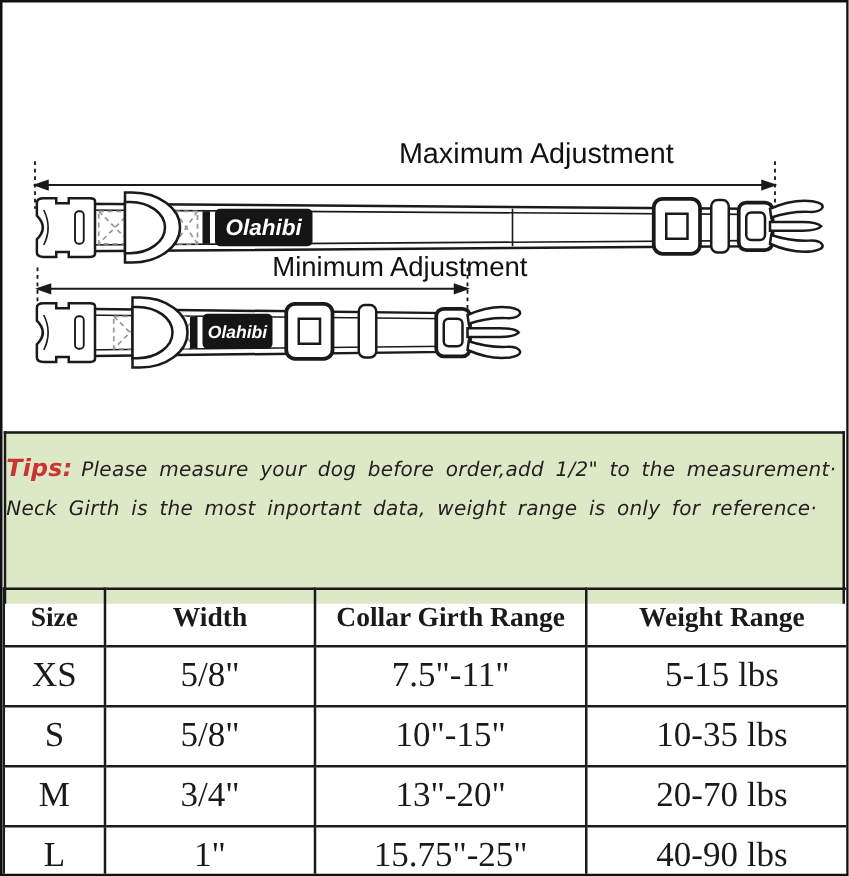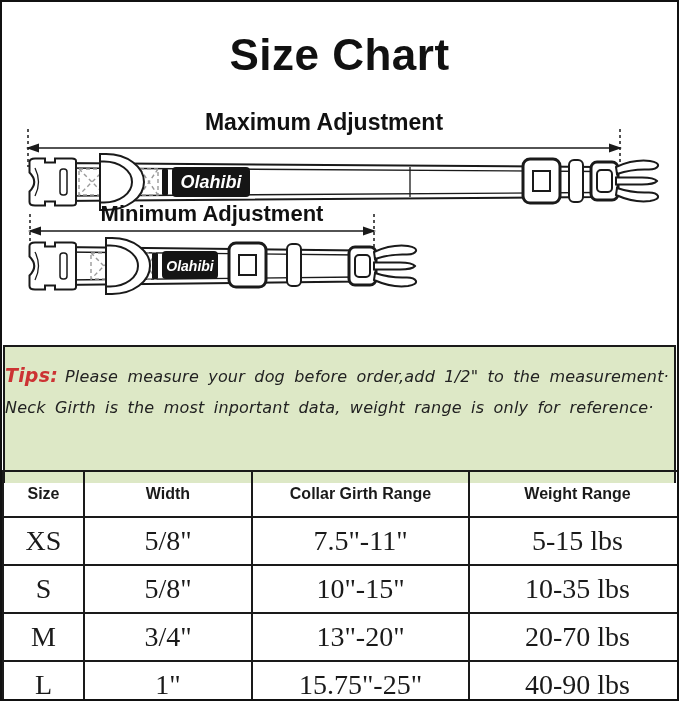--- a/index.html
+++ b/index.html
@@ -9,21 +9,21 @@
     font-family:"Liberation Sans", sans-serif; color:#111;
   }
   .title {
     position:absolute; top:28px; left:0; width:100%;
     text-align:center; font-size:44px; font-weight:bold;
     letter-spacing:0.5px; color:#111;
   }
   .diagram { position:absolute; top:95px; left:0; width:675px; height:248px; }
   .diagram svg { position:absolute; top:0; left:0; }
   .adj-label {
-    position:absolute; text-align:center; font-weight:bold; color:#111;
+    position:absolute; text-align:right; font-weight:normal; color:#111;
   }
   .adj-label.max { top:12px; left:107px; width:430px; font-size:23px; }
   .adj-label.min { top:104px; left:0px; width:420px; font-size:22px; }
   .thin { stroke:#1a1a1a; fill:none; stroke-width:1.3; }
   .wh   { fill:#ffffff; stroke:#1a1a1a; stroke-width:2; }
   .wh3  { fill:#ffffff; stroke:#1a1a1a; stroke-width:3; }
   .stitch { stroke:#9a9a9a; fill:none; stroke-width:1.4; stroke-dasharray:4 3; }
   .blk  { fill:#151515; stroke:none; }
   .arrow { stroke:#1a1a1a; stroke-width:1.5; fill:none; }
   .tick  { stroke:#1a1a1a; stroke-width:1.5; fill:none; stroke-dasharray:3 3; }
@@ -47,38 +47,37 @@
   }
 
   table.size-table {
     position:absolute; top:468px; left:0; width:675px;
     border-collapse:collapse; table-layout:fixed;
   }
   .size-table th, .size-table td {
     border:2px solid #1a1a1a; text-align:center; vertical-align:middle; padding:0;
   }
   .size-table th {
-    height:44px; font-size:16px; font-weight:bold;
-    font-family:Liberation Sans, sans-serif; color:#1a1a1a;
+    height:44px; font-size:22px; font-weight:bold;
+    font-family:Liberation Serif, serif; color:#1a1a1a;
   }
   .size-table td {
     height:46px; font-size:28px; font-weight:normal;
     font-family:"Liberation Serif", serif; color:#1a1a1a;
   }
   .col-size  { width:79px; }
   .col-width { width:166px;margin-top:10px; }
   .col-girth { width:215px;border-radius:15px; }
   .col-weight{ width:215px; }
 </style>
 </head>
 <body>
 
 <div class="frame">
 
-  <div class="title">Size Chart</div>
 
   <div class="diagram">
     <svg width="675" height="248" viewBox="0 0 675 248">
       <defs>
         <g id="fbuckle">
           <path class="wh" d="M74,64 Q74,61.5 70,61.5 L53,61.5 L53,65.5 L43,65.5 L43,61.5 L33,61.5
                               Q27.5,61.5 27.5,65 L27.5,75.5 Q37,85 27.5,94.5 L27.5,105
                               Q27.5,108.5 33,108.5 L43,108.5 L43,104.5 L53,104.5 L53,108.5 L70,108.5
                               Q74,108.5 74,106 Z"></path>
           <path class="thin" d="M33,71 Q40,85 33,99"></path>

